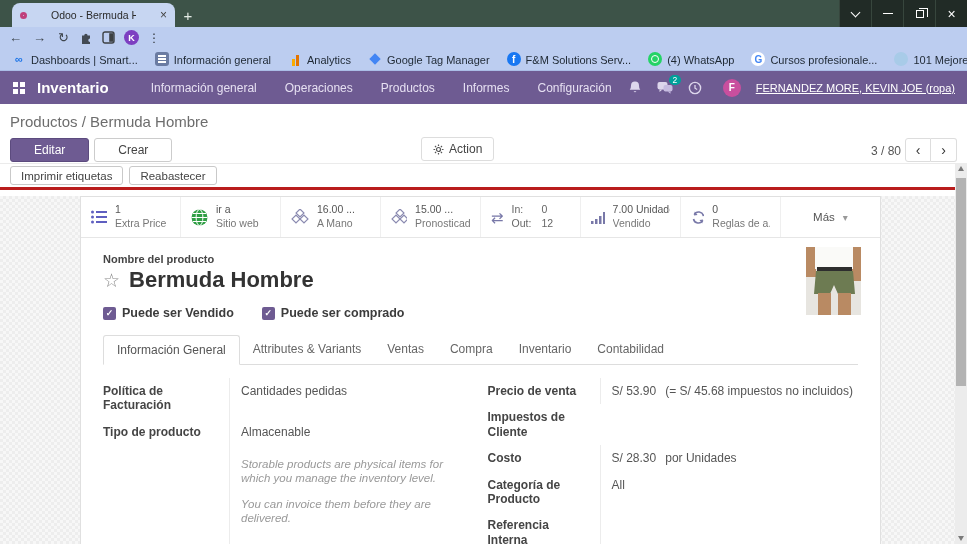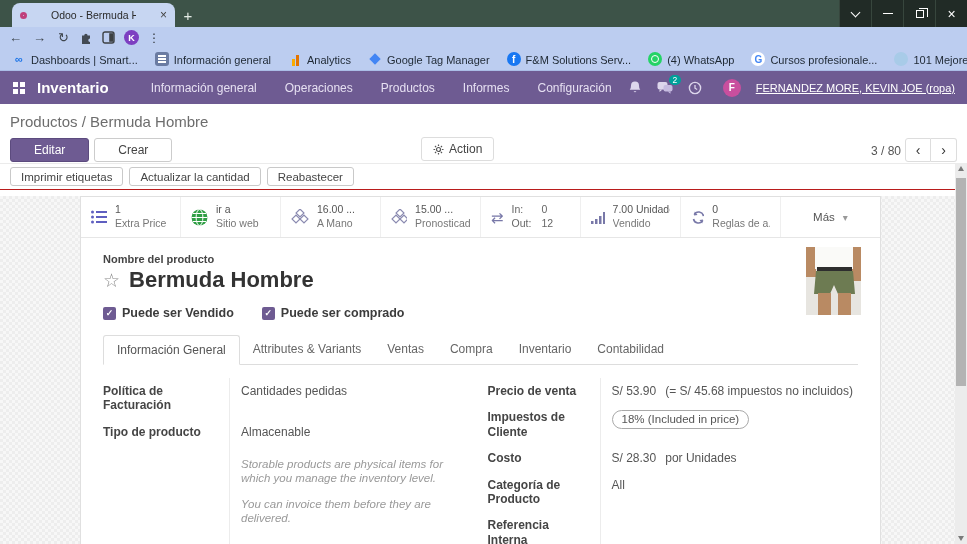--- a/index.html
+++ b/index.html
@@ -78,21 +78,21 @@
   .btn-primary{background:#6e5b92;border-color:#5c4b7e;color:#fff;}
   .action-btn{position:absolute;left:421px;top:33px;font-size:12px;color:#444;border:1px solid #ddd;background:#fff;padding:4px 11px;border-radius:3px;display:flex;align-items:center;gap:5px;}
   .pager{position:absolute;right:66px;top:40px;font-size:12px;color:#555;}
   .pager-btns{position:absolute;right:10px;top:34px;display:flex;}
   .pg{width:26px;height:24px;border:1px solid #ddd;background:#fff;color:#333;display:flex;align-items:center;justify-content:center;font-size:14px;}
   .pg-prev{border-radius:3px 0 0 3px;}
   .pg-next{border-radius:0 3px 3px 0;border-left:none;}
   .pg-prev::before{content:"‹";}
   .pg-next::before{content:"›";}
 
-  .row2{background:#fff;border-top:1px solid #ebebeb;border-bottom:1px solid #b91c1c;height:27px;display:flex;align-items:center;padding:0 10px;gap:6px;}
+  .row2{background:#fff;border-top:1px solid #ebebeb;border-bottom:3px solid #b91c1c;height:27px;display:flex;align-items:center;padding:0 10px;gap:6px;}
   .btn-sm{font-size:11.5px;padding:2.5px 10px;border:1px solid #c9c9c9;background:#fff;color:#444;border-radius:3px;}
 
   
   .content{height:354px;position:relative;background-color:#f7f7f7;
     background-image:linear-gradient(45deg,#ededed 25%,transparent 25%,transparent 75%,#ededed 75%),
                      linear-gradient(45deg,#ededed 25%,transparent 25%,transparent 75%,#ededed 75%);
     background-size:6px 6px;background-position:0 0,3px 3px;}
   .sheet{position:relative;margin:6px 0 0 80px;width:801px;height:560px;background:#fff;border:1px solid #e0e0e0;}
 
   .stat-row{display:flex;height:41px;border-bottom:1px solid #e6e6e6;}
@@ -277,21 +277,20 @@
     </div>
     <span class="pager">3 / 80</span>
     <div class="pager-btns">
       <span class="pg pg-prev"></span>
       <span class="pg pg-next"></span>
     </div>
   </div>
 
   <div class="row2">
     <button class="btn-sm">Imprimir etiquetas</button>
-    <button class="btn-sm">Actualizar la cantidad</button>
     <button class="btn-sm">Reabastecer</button>
   </div>
 
   <div class="content">
     <div class="sheet">
 
       <div class="stat-row">
         <div class="stat-btn">
           <svg width="16" height="14">
               <g fill="#5f5fc0">
@@ -464,23 +463,20 @@
         <div class="fcol fcol-right">
           <div class="frow">
             <span class="flabel">Precio de venta</span>
             <span class="fvalue">
                 <span>S/ 53.90</span>
                 <span>(= S/ 45.68 impuestos no incluidos)</span>
               </span>
           </div>
           <div class="frow">
             <span class="flabel">Impuestos de Cliente</span>
-            <span class="fvalue">
-                <span class="tag-pill">18% (Included in price)</span>
-              </span>
           </div>
           <div class="frow">
             <span class="flabel">Costo</span>
             <span class="fvalue">
                 <span>S/ 28.30</span>
                 <span>por Unidades</span>
               </span>
           </div>
           <div class="frow">
             <span class="flabel">Categoría de Producto</span>

